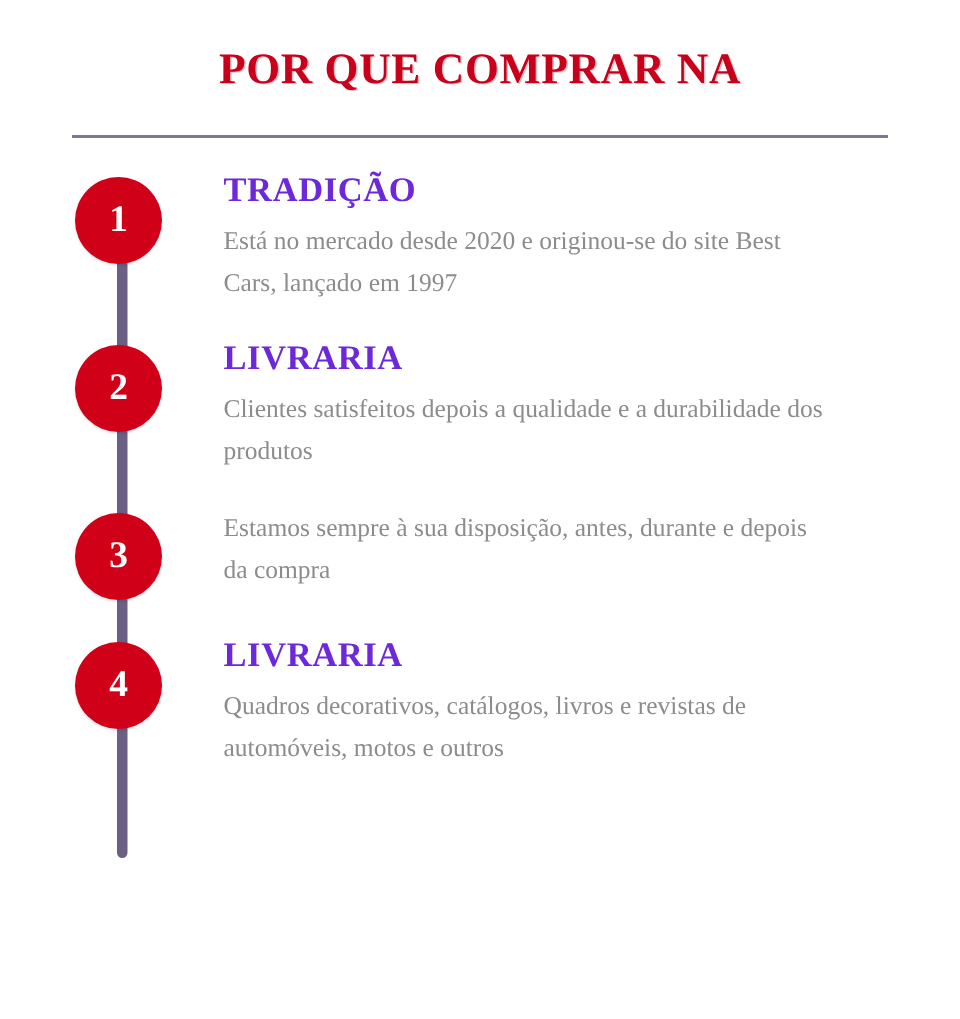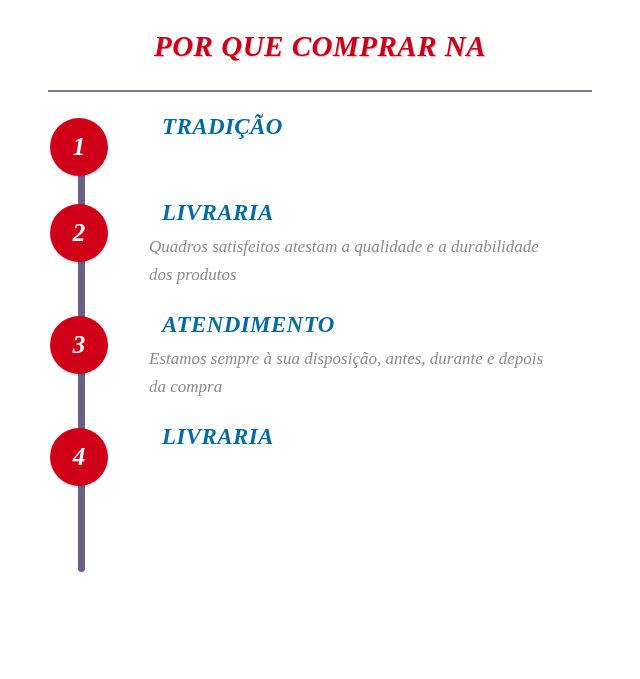--- a/index.html
+++ b/index.html
@@ -11,21 +11,20 @@
     height: 679px;
     background: #ffffff;
     font-family: "Liberation Serif", serif;
     overflow: hidden;
   }
   .page {
     position: relative;
     width: 640px;
     height: 649px;
     box-sizing: border-box;
-    font-style: italic;
   }
   .title {
     text-align: center;
     color: #c8001b;
     font-family: "Liberation Serif", serif;
     font-weight: bold;
     font-size: 29px;
     letter-spacing: 0.5px;
     line-height: 1.42;
     padding-top: 26px;
@@ -79,26 +78,26 @@
     margin-left: 2px;
     margin-top: 6px;
     z-index: 2;
     box-shadow: 0 1px 2px rgba(0,0,0,0.12);
   }
   .content {
     padding-left: 41px;
     padding-top: 2px;
   }
   .item-title {
-    color: #0369a1;
+    color: #6d28d9;
     font-family: "Liberation Serif", serif;
     font-weight: bold;
     font-size: 23px;
     letter-spacing: 0.4px;
-    margin: 0 0 7px 13px;
+    margin: 0 0 7px 0;
   }
   .item-desc {
     color: #8c8c8c;
     font-family: "Liberation Serif", serif;
     font-size: 17px;
     line-height: 1.62;
     margin: 0;
     max-width: 400px;
   }
 </style>
@@ -115,46 +114,47 @@
 
   <div class="timeline">
     <div class="spine"></div>
 
     <div class="item">
       <div class="badge">
         <span>1</span>
       </div>
       <div class="content">
         <p class="item-title">TRADIÇÃO</p>
+        <p class="item-desc">Está no mercado desde 2020 e originou-se do site Best Cars, lançado em 1997</p>
       </div>
     </div>
 
     <div class="item">
       <div class="badge">
         <span>2</span>
       </div>
       <div class="content">
         <p class="item-title">LIVRARIA</p>
-        <p class="item-desc">Quadros satisfeitos atestam a qualidade e a durabilidade dos produtos</p>
+        <p class="item-desc">Clientes satisfeitos depois a qualidade e a durabilidade dos produtos</p>
       </div>
     </div>
 
     <div class="item">
       <div class="badge">
         <span>3</span>
       </div>
       <div class="content">
-        <p class="item-title">ATENDIMENTO</p>
         <p class="item-desc">Estamos sempre à sua disposição, antes, durante e depois da compra</p>
       </div>
     </div>
 
     <div class="item">
       <div class="badge">
         <span>4</span>
       </div>
       <div class="content">
         <p class="item-title">LIVRARIA</p>
+        <p class="item-desc">Quadros decorativos, catálogos, livros e revistas de automóveis, motos e outros</p>
       </div>
     </div>
 
   </div>
 </div>
 
 </body></html>

